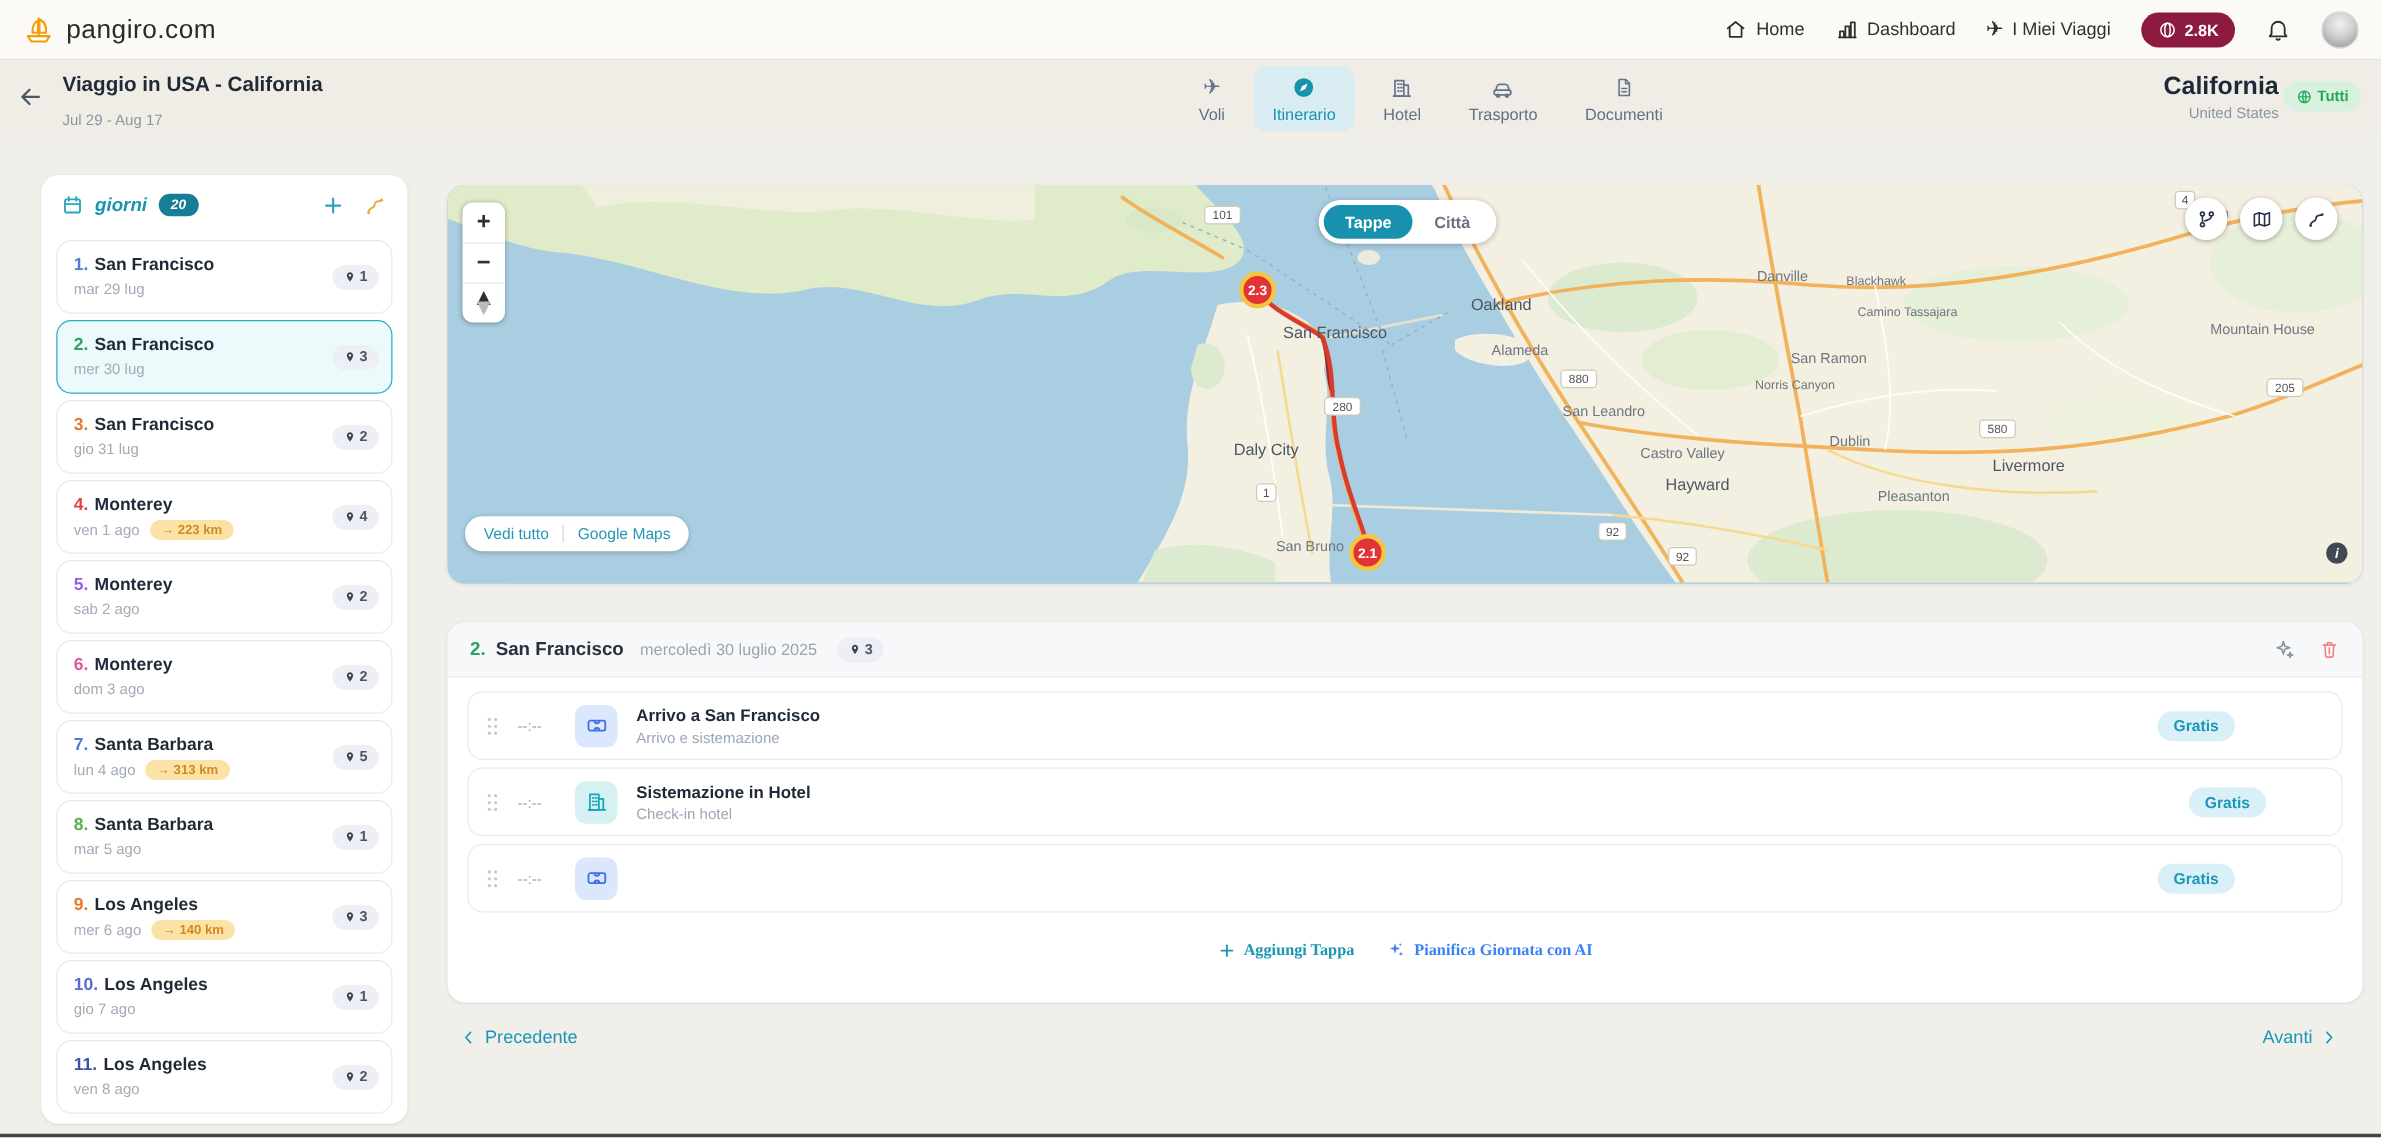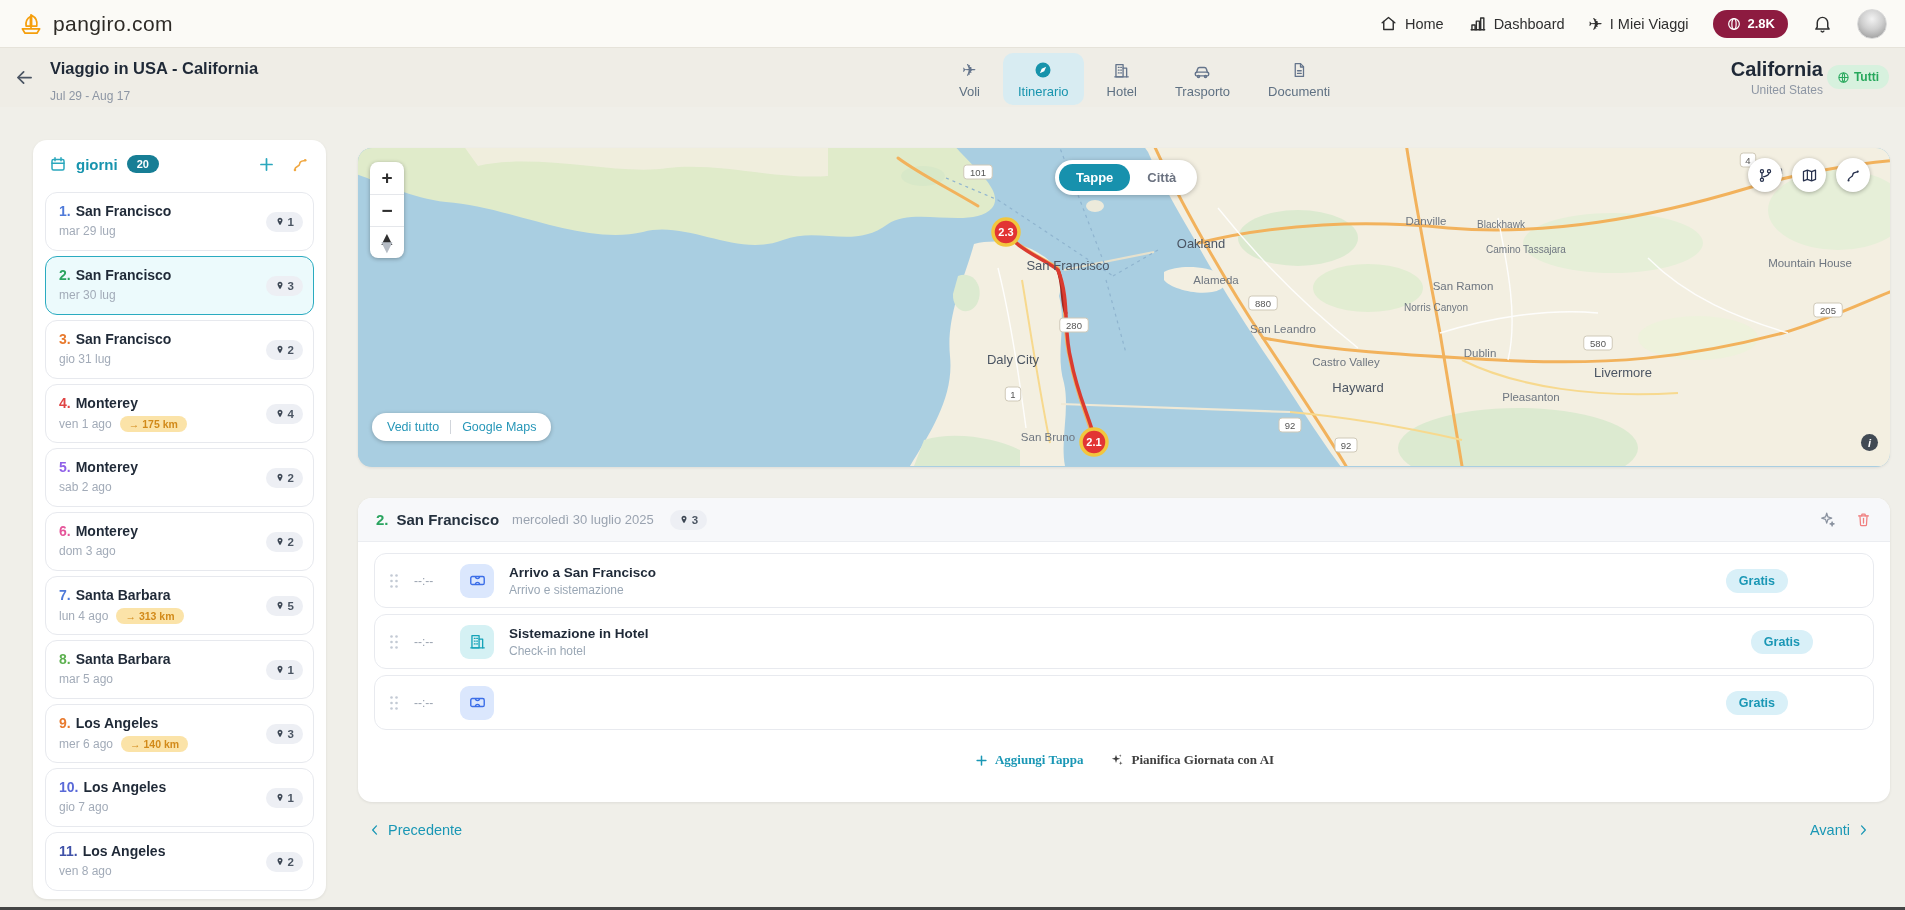--- a/index.html
+++ b/index.html
@@ -10,21 +10,21 @@
 
   
   .navbar { position:absolute; top:0; left:0; right:0; height:48px; background:#fbfaf6;
             border-bottom:1px solid #e6e3da; display:flex; align-items:center; padding:0 18px; z-index:30;}
   .brand { display:flex; align-items:center; gap:9px; cursor:pointer;}
   .brand-text { font-size:21px; color:#2d2a26; font-weight:500; letter-spacing:.4px; }
   .nav-right { margin-left:auto; display:flex; align-items:center; gap:24px; }
   .nav-item { display:flex; align-items:center; gap:7px; font-size:14.5px; color:#2f2f2f; font-weight:500; cursor:pointer;}
   .glyph { font-family:"DejaVu Sans", sans-serif; }
   .credits-pill { background:#8d1b40; color:#fff; border-radius:999px; padding:6px 13px;
-                  display:flex; align-items:center; gap:6px; font-size:13px; font-weight:700; cursor:pointer;}
+                  display:flex; align-items:flex-end; gap:6px; font-size:13px; font-weight:700; cursor:pointer;}
   .bell { color:#2f2f2f; cursor:pointer; }
   .avatar { width:30px; height:30px; border-radius:50%; cursor:pointer;
             background:radial-gradient(circle at 50% 32%, #f2f2f2 0%, #cfcfcf 45%, #8f8f8f 100%);
             border:1px solid #d9d9d9;}
 
   
   .page-header { position:absolute; top:48px; left:0; right:0; height:59px; background:#efede6; z-index:20;}
   .back-btn { position:absolute; left:14px; top:19px; color:#4b5563; cursor:pointer; }
   .trip-title { position:absolute; left:50px; top:11px; font-size:16.5px; font-weight:700; color:#1f2937; }
   .trip-badge { position:absolute; left:278px; top:11px; background:#d5e8ee; color:#35a0bf;
@@ -41,21 +41,21 @@
   .region-block { position:absolute; right:82px; top:10px; text-align:right; }
   .region-name { font-size:20px; font-weight:700; color:#1f2937; }
   .region-country { font-size:12px; color:#8d96a4; margin-top:2px; }
   .scope-badge { position:absolute; right:16px; top:17px; background:#d7f1de; color:#27a85c;
                  font-size:12px; font-weight:700; padding:5px 10px; border-radius:999px;
                  display:flex; align-items:center; gap:4px; cursor:pointer;}
 
   
   .sidebar { position:absolute; left:33px; top:140px; width:293px; height:759px; background:#fff;
              border-radius:14px; box-shadow:0 1px 3px rgba(0,0,0,.08); overflow:hidden; z-index:10;}
-  .sb-header { height:48px; display:flex; align-items:center; padding:0 16px; }
+  .sb-header { height:48px; display:flex; align-items:center; padding:0 16px;font-style:italic; }
   .sb-cal { color:#2aa7bd; }
   .sb-title { margin-left:9px; font-size:15px; font-weight:600; color:#1894ae; }
   .sb-count { margin-left:9px; background:#177e95; color:#fff; font-size:11px; font-weight:700;
               padding:3px 10px; border-radius:999px; }
   .sb-actions { margin-left:auto; display:flex; align-items:center; gap:15px; }
   .sb-plus { color:#2aa7bd; cursor:pointer; }
   .sb-route { color:#f0a843; cursor:pointer; }
   .day-list { padding:4px 12px 0; }
   .day-item { position:relative; height:59px; border:1px solid #e7e9ee; border-radius:12px;
               margin-bottom:5px; padding:10px 13px 0; background:#fff; cursor:pointer; }
@@ -132,21 +132,21 @@
   .icon-ticket { background:#dbe7fd; color:#3d6fe8; }
   .icon-hotel  { background:#d5f1f4; color:#15a3b8; }
   .act-title { font-size:13.5px; font-weight:700; color:#1f2937; }
   .act-sub { font-size:12px; color:#9aa7b5; margin-top:3px; }
   .price-badge { margin-left:auto; margin-right:71px; background:#d9f0f8; color:#1a97b5;
                  font-weight:700; font-size:12.5px; padding:5px 13px; border-radius:999px; }
   .dd-rows > div:nth-of-type(2) .price-badge { margin-right:46px; }
 
   .dd-footer { display:flex; justify-content:center; gap:26px; margin-top:22px;font-family:Liberation Serif, serif; }
   .add-stop { color:#1a97b5; font-size:13px; font-weight:600; display:flex; align-items:center; gap:6px; cursor:pointer;}
-  .plan-ai  { color:#404040; font-size:13px; font-weight:600; display:flex; align-items:flex-end; gap:6px; cursor:pointer;}
+  .plan-ai  { color:#3b82f6; font-size:13px; font-weight:600; display:flex; align-items:flex-end; gap:6px; cursor:pointer;}
 
   
   .pager-prev { position:absolute; left:368px; top:822px; display:flex; align-items:center; gap:6px;
                 color:#1a97b5; font-size:14.5px; font-weight:500; cursor:pointer; z-index:10;}
   .pager-next { position:absolute; right:35px; top:822px; display:flex; align-items:center; gap:6px;
                 color:#1a97b5; font-size:14.5px; font-weight:500; cursor:pointer; z-index:10;}
   .bottom-bar { position:absolute; left:0; right:0; bottom:0; height:3px; background:#454545; z-index:40;}
 </style>
 </head>
 <body>
@@ -365,21 +365,21 @@
 
         <div class="day-item">
           <div class="day-line1">
             <span class="day-num" style="color: rgb(224, 68, 68);">4.</span>
             <span class="day-city">Monterey</span>
           </div>
           <div class="day-line2">
             <span class="day-date">ven 1 ago</span>
             <span class="km-badge">
               <span>→</span>
-              <span>175 km</span>
+              <span>223 km</span>
             </span>
           </div>
           <span class="pin-badge">
             <svg class="ic" width="10" height="12" viewBox="0 0 24 24">
               <path d="M12 2 C8.7 2 6 4.7 6 8 c0 4.2 6 12 6 12 s6-7.8 6-12 C18 4.7 15.3 2 12 2 Z" fill="currentColor"></path>
               <circle cx="12" cy="8" r="2.2" fill="#fff"></circle>
             </svg>
             <span>4</span>
           </span>
         </div>

